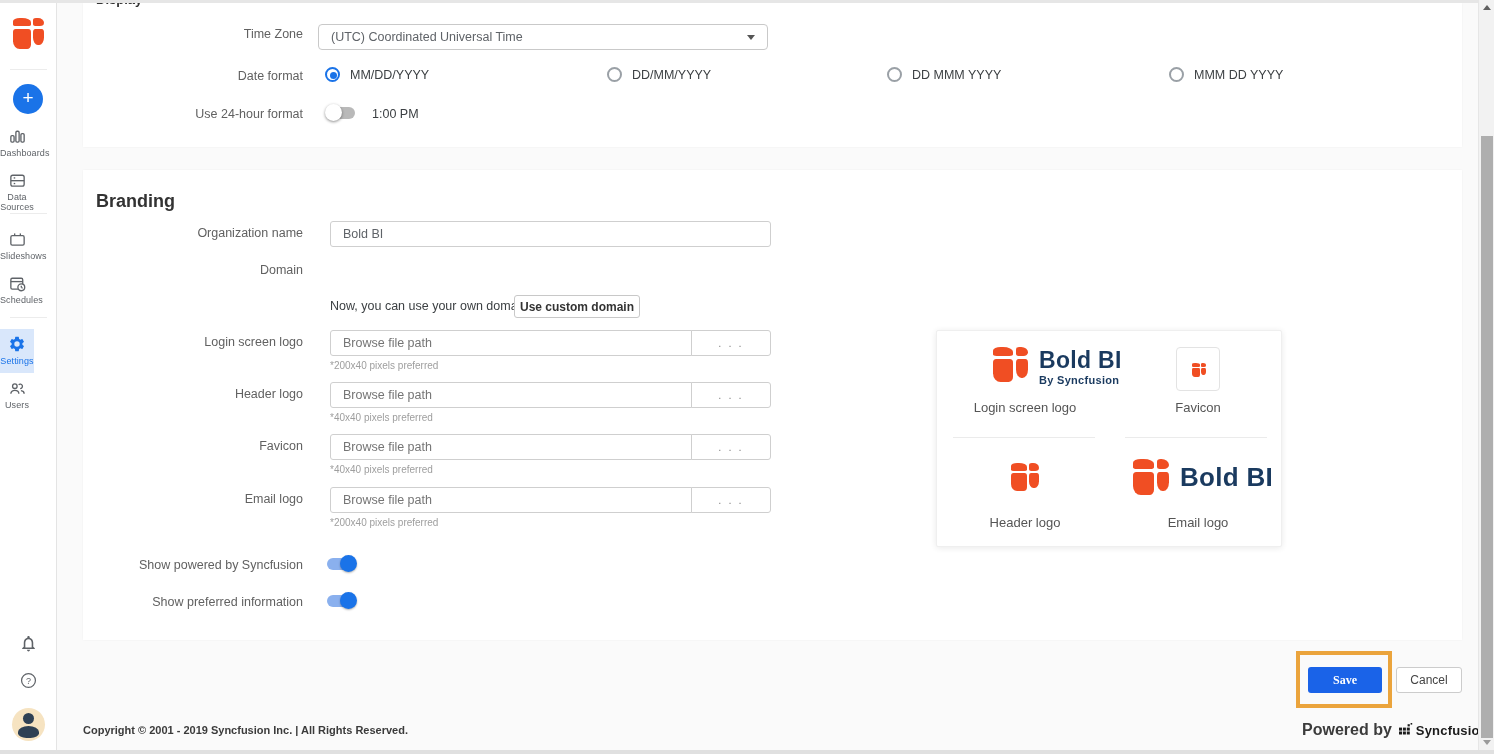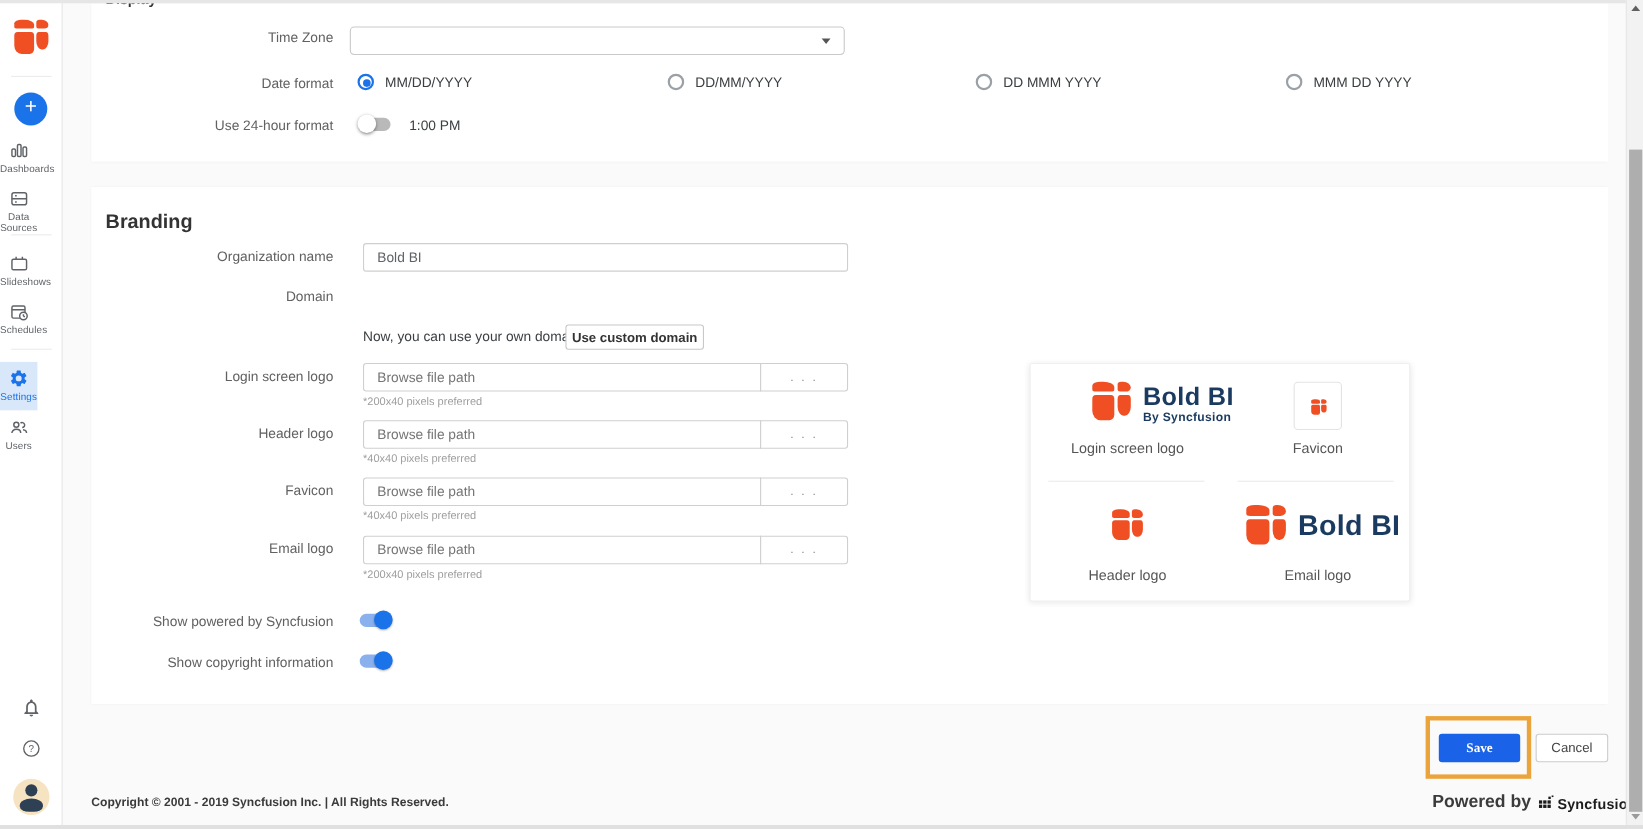--- a/index.html
+++ b/index.html
@@ -200,20 +200,21 @@
         <span class="head"></span>
         <span class="bodyy"></span>
       </div>
   </div>
 
   <div class="card card1">
     <div class="clip-head">Display</div>
 
     <div class="flabel" style="top:24px;">Time Zone</div>
     <div class="dropdown">
+      <span class="val">(UTC) Coordinated Universal Time</span>
       <span class="caret"></span>
     </div>
 
     <div class="flabel" style="top:66px;">Date format</div>
     <div class="radio-item" style="left:242px;top:64px;">
       <span class="radio on"></span>
       <span class="rlbl">MM/DD/YYYY</span>
     </div>
     <div class="radio-item" style="left:524px;top:64px;">
       <span class="radio"></span>
@@ -266,21 +267,21 @@
     <input class="tinput" style="left: 247px; top: 317px; width: 362px; border-radius: 3px 0px 0px 3px;" placeholder="Browse file path">
     <button class="ellip-btn" style="left:608px;top:317px;">. . .</button>
     <div class="hint" style="top:347px;">*200x40 pixels preferred</div>
 
     <div class="flabel" style="top:388px;">Show powered by Syncfusion</div>
     <div class="toggle on" style="left:242px;top:387px;">
         <span class="track"></span>
         <span class="thumb"></span>
       </div>
 
-    <div class="flabel" style="top:425px;">Show copyright information</div>
+    <div class="flabel" style="top:425px;">Show preferred information</div>
     <div class="toggle on" style="left:242px;top:424px;">
         <span class="track"></span>
         <span class="thumb"></span>
       </div>
 
     <div class="preview">
       <div style="position:absolute;left:56px;top:16px;display:flex;align-items:flex-start;gap:11px;">
         <span class="bim" style="width:35px;height:35px;">
             <i class="tl"></i>
             <i class="bl"></i>

